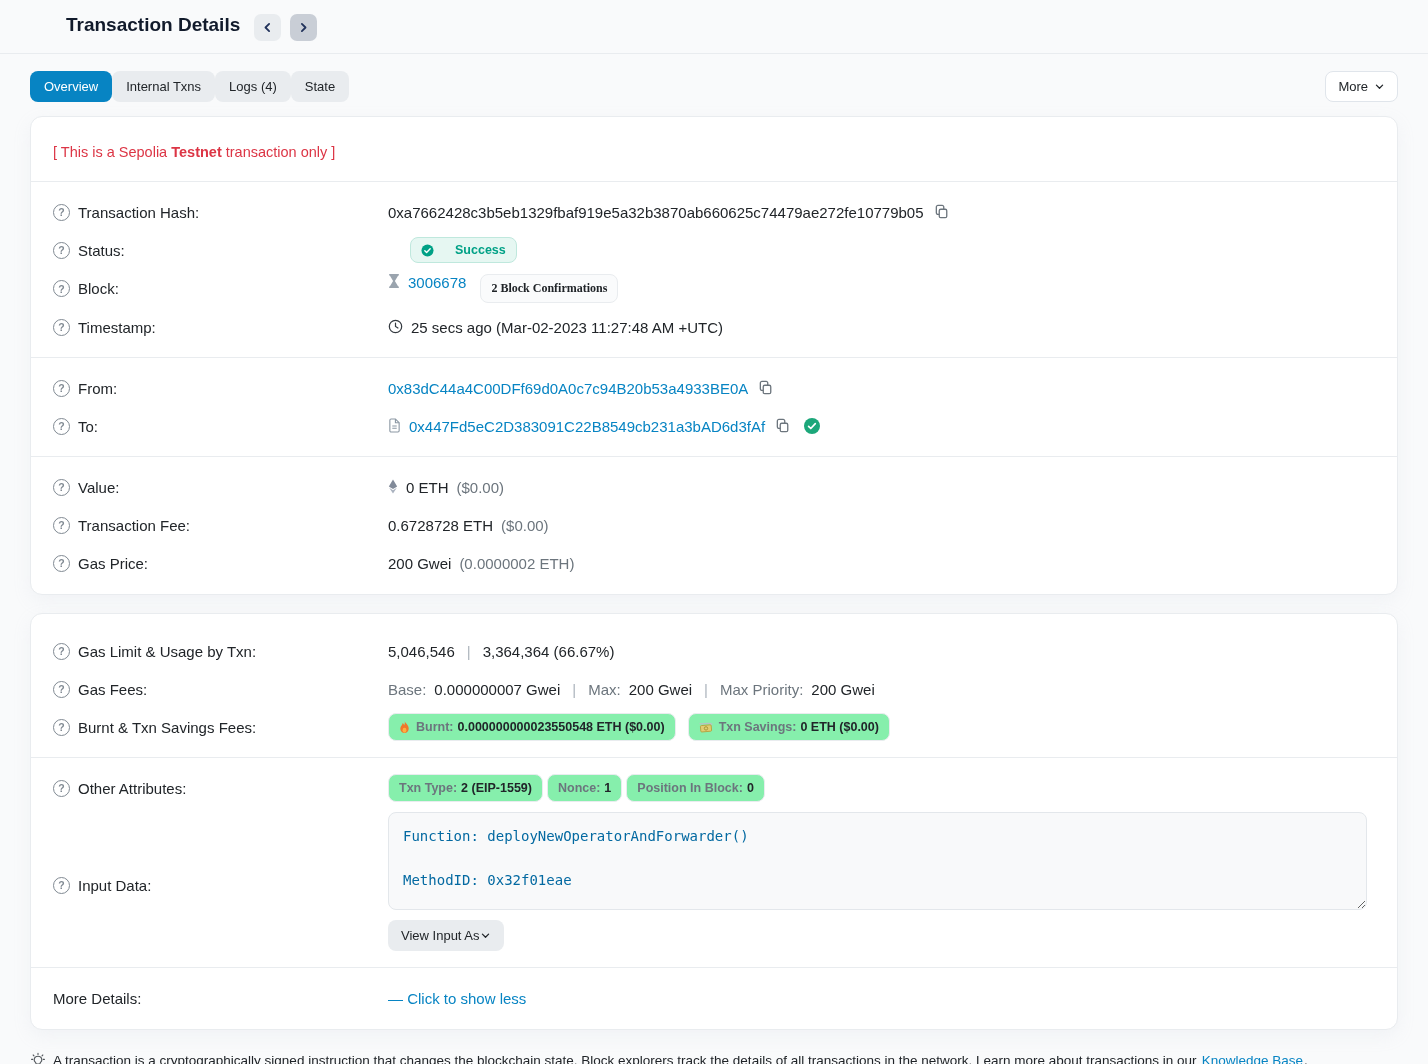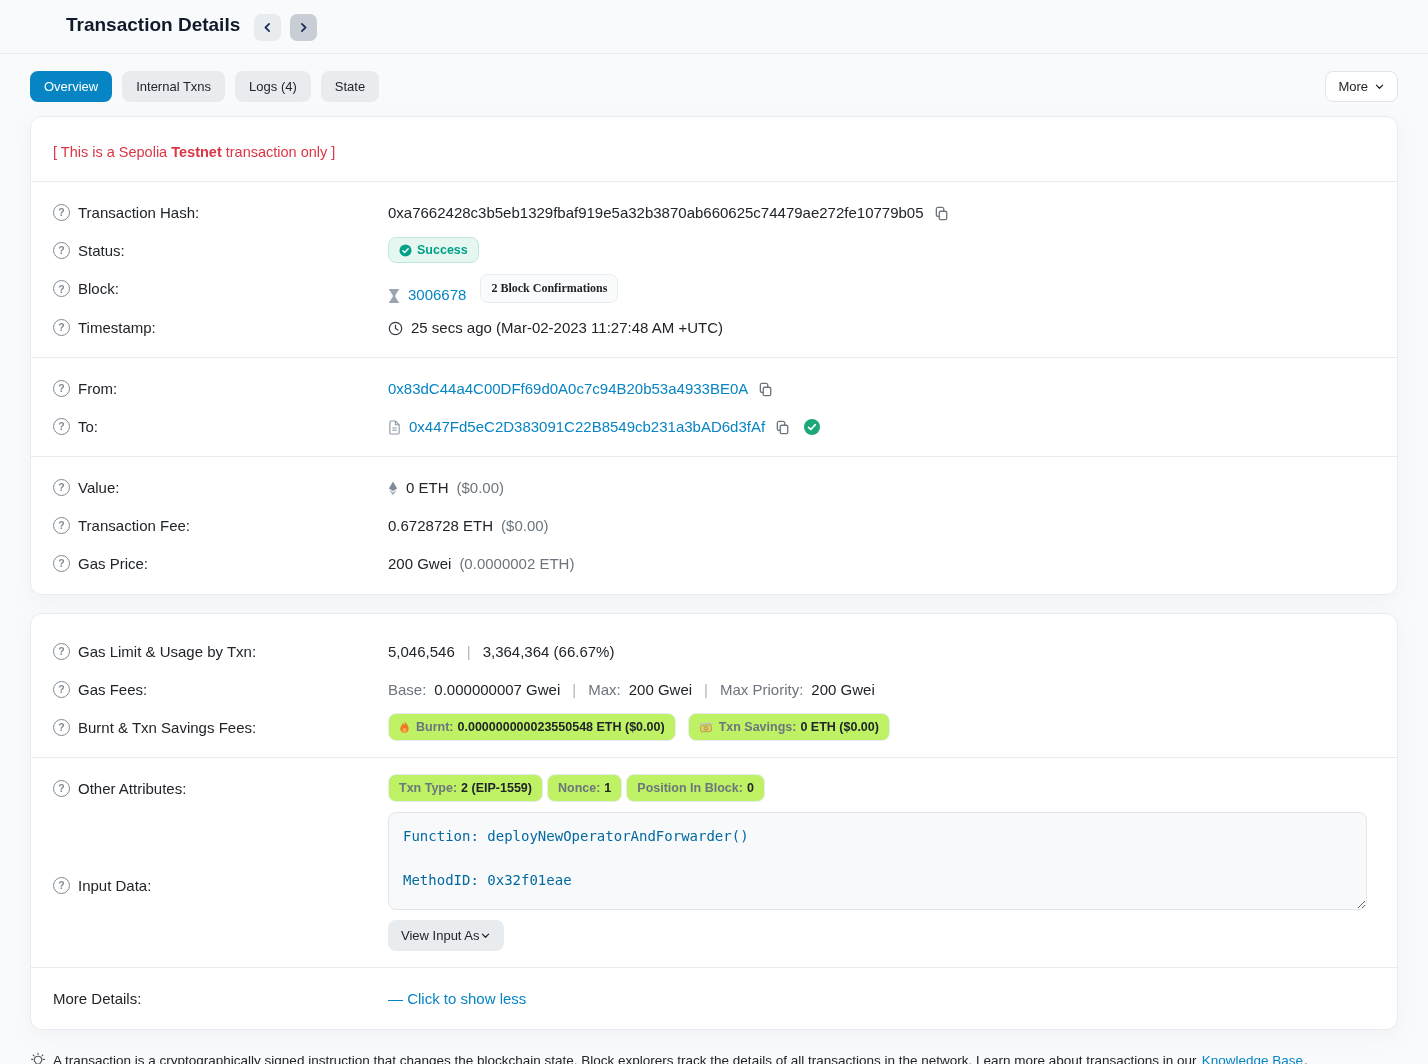--- a/index.html
+++ b/index.html
@@ -17,50 +17,50 @@
   .page-header { display:flex; gap:14px; padding:14px 30px 12px;margin-left:36px; }
   .page-title { font-size:19px; font-weight:700; margin:0; color:#111a2b; }
   .nav-btns { display:flex; gap:9px; }
   .nav-btn { width:27px; height:27px; border:none; border-radius:7px; display:flex; align-items:center; justify-content:center; color:#21325b; padding:0; }
   .nav-btn.prev { background:#e9ecef; }
   .nav-btn.next { background:#c9ced6; }
   .header-divider { height:1px; background:#e9ecef; }
 
   
   .tabs-row { display:flex; align-items:center; justify-content:space-between; padding:17px 30px 14px; }
-  .tabs { display:flex; gap:10px; }
+  .tabs { display:flex; }
   .tab { border:none; border-radius:8px; padding:8px 14px; font-size:13px; font-weight:500; background:#e9ecef; color:#212529; }
   .tab.active { background:#0784c3; color:#fff; }
   .more-btn { display:flex; align-items:center; gap:6px; background:#fff; border:1px solid #e0e5eb; border-radius:8px; padding:7px 12px; font-size:13px; color:#212529; }
 
   
   .card { margin:0 30px 18px; background:#fff; border:1px solid #e9ecef; border-radius:12px; padding:10px 0 12px; box-shadow:0 6px 18px rgba(180,190,205,.12); }
   .divider { height:1px; background:#e9ecef; margin:11px 0; }
 
   .notice { padding:17px 22px 10px; color:#dc3545; font-size:14.5px; }
   .notice b { font-weight:700; }
 
   .row { display:flex; align-items:center; min-height:38px; padding:5px 22px; }
   .row.top { align-items:center; }
   .row-label { width:335px; flex:0 0 335px; display:flex; align-items:center; gap:8px; color:#212529; }
   .row.top .row-label { padding-top:7px; }
-  .row-value { flex:1; display:flex; align-items:flex-end; gap:8px; flex-wrap:wrap; }
+  .row-value { flex:1; display:flex; align-items:flex-start; gap:8px; flex-wrap:wrap; }
   .row-value.col { flex-direction:column; align-items:stretch; gap:10px; }
 
   .qicon { width:17px; height:17px; flex:0 0 17px; border:1.4px solid #818a93; border-radius:50%; color:#818a93; display:inline-flex; align-items:center; justify-content:center; font-size:10.5px; font-weight:700; cursor:pointer; }
   .qicon::before { content:"?"; }
 
   .gray { color:#6c757d; }
   .sep { color:#adb5bd; padding:0 4px; }
   .link { color:#0784c3; }
   .copy-btn { background:none; border:none; color:#6c757d; padding:0 0 0 2px; display:inline-flex; align-items:center; }
 
-  .badge-success { display:inline-flex; align-items:center; gap:5px; background:#e6f7f2; border:1px solid #bfe8dd; color:#00a186; font-size:12.5px; font-weight:700; border-radius:8px; padding:5px 10px; }
+  .badge-success { display:inline-flex; align-items:center; gap:21px; background:#e6f7f2; border:1px solid #bfe8dd; color:#00a186; font-size:12.5px; font-weight:700; border-radius:8px; padding:5px 10px;margin-left:22px; }
   .badge-plain { display:inline-flex; align-items:center; background:#fafbfc; border:1px solid #e9ecef; color:#212529; font-size:12px; font-weight:700; border-radius:8px; padding:6px 10px;font-family:Liberation Serif, serif; }
-  .badge-attr { display:inline-flex; align-items:center; gap:4px; background:#bef264; border:1px solid #e9ecef; border-radius:8px; padding:6px 10px; font-size:12.5px; }
+  .badge-attr { display:inline-flex; align-items:center; gap:4px; background:#86efac; border:1px solid #e9ecef; border-radius:8px; padding:6px 10px; font-size:12.5px; }
   .badge-attr .k { color:#6c757d; font-weight:600; }
   .badge-attr .v { color:#212529; font-weight:700; }
 
   .input-data { width:calc(100% - 8px); height:98px; background:#f8f9fa; border:1px solid #e3e7eb; border-radius:8px; padding:12px 14px; font-family:"DejaVu Sans Mono","Liberation Mono",monospace; font-size:14px; line-height:22px; color:#0369a1; resize:both; }
   .view-input-btn { align-self:flex-start; display:flex; align-items:center; gap:0; background:#e9ecef; border:none; border-radius:8px; padding:8px 13px; font-size:13px; color:#212529; }
 
   .footer { display:flex; align-items:center; gap:7px; padding:4px 30px 22px; font-size:13.5px; color:#212529; }
   .footer .icon { color:#51565b; display:inline-flex; }
 </style>
 </head>

